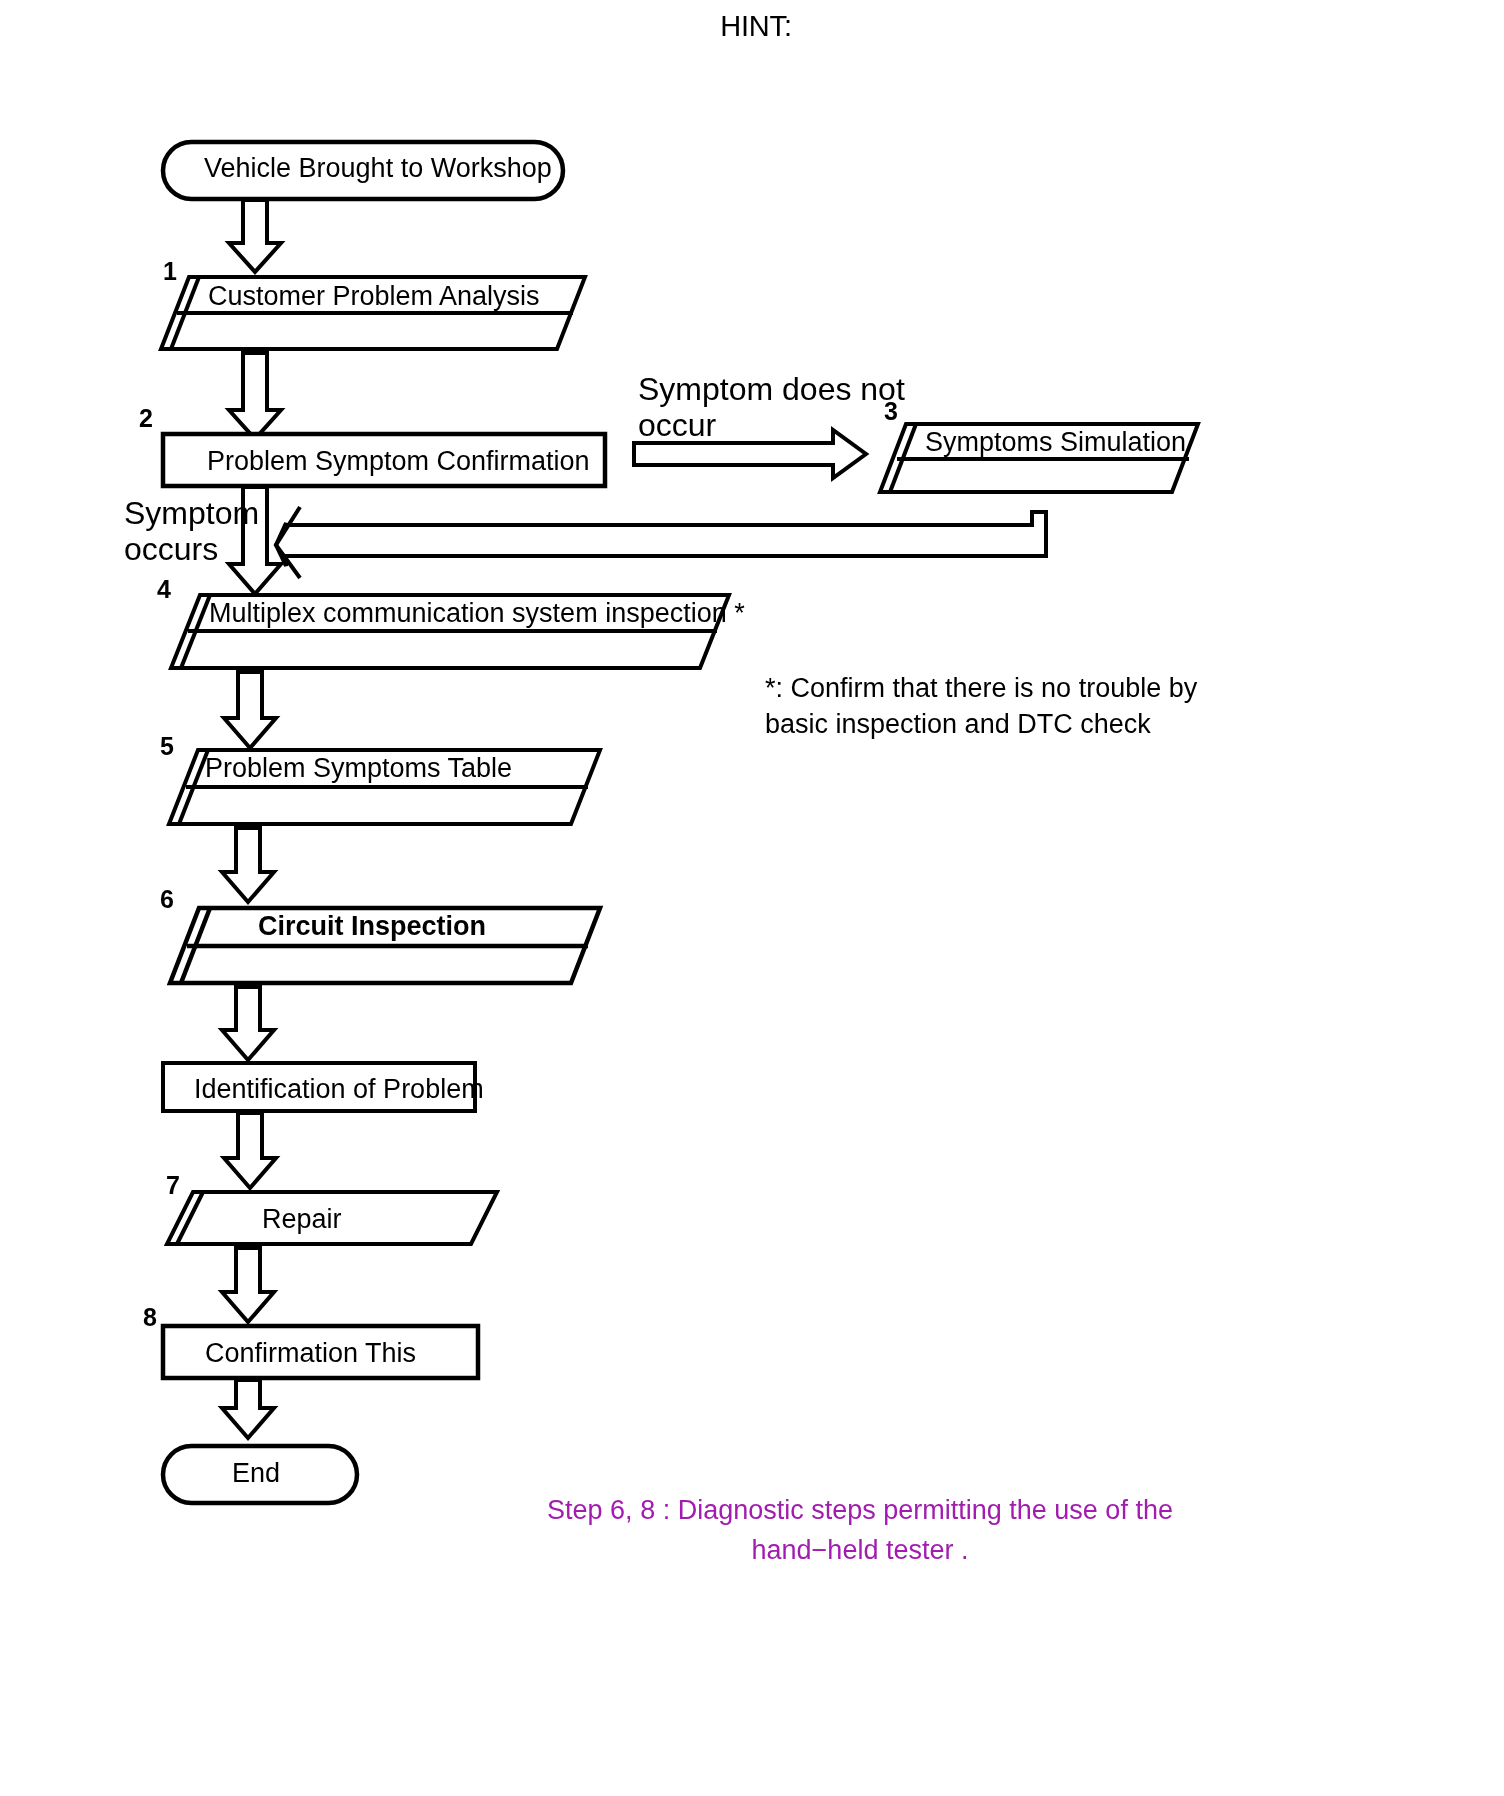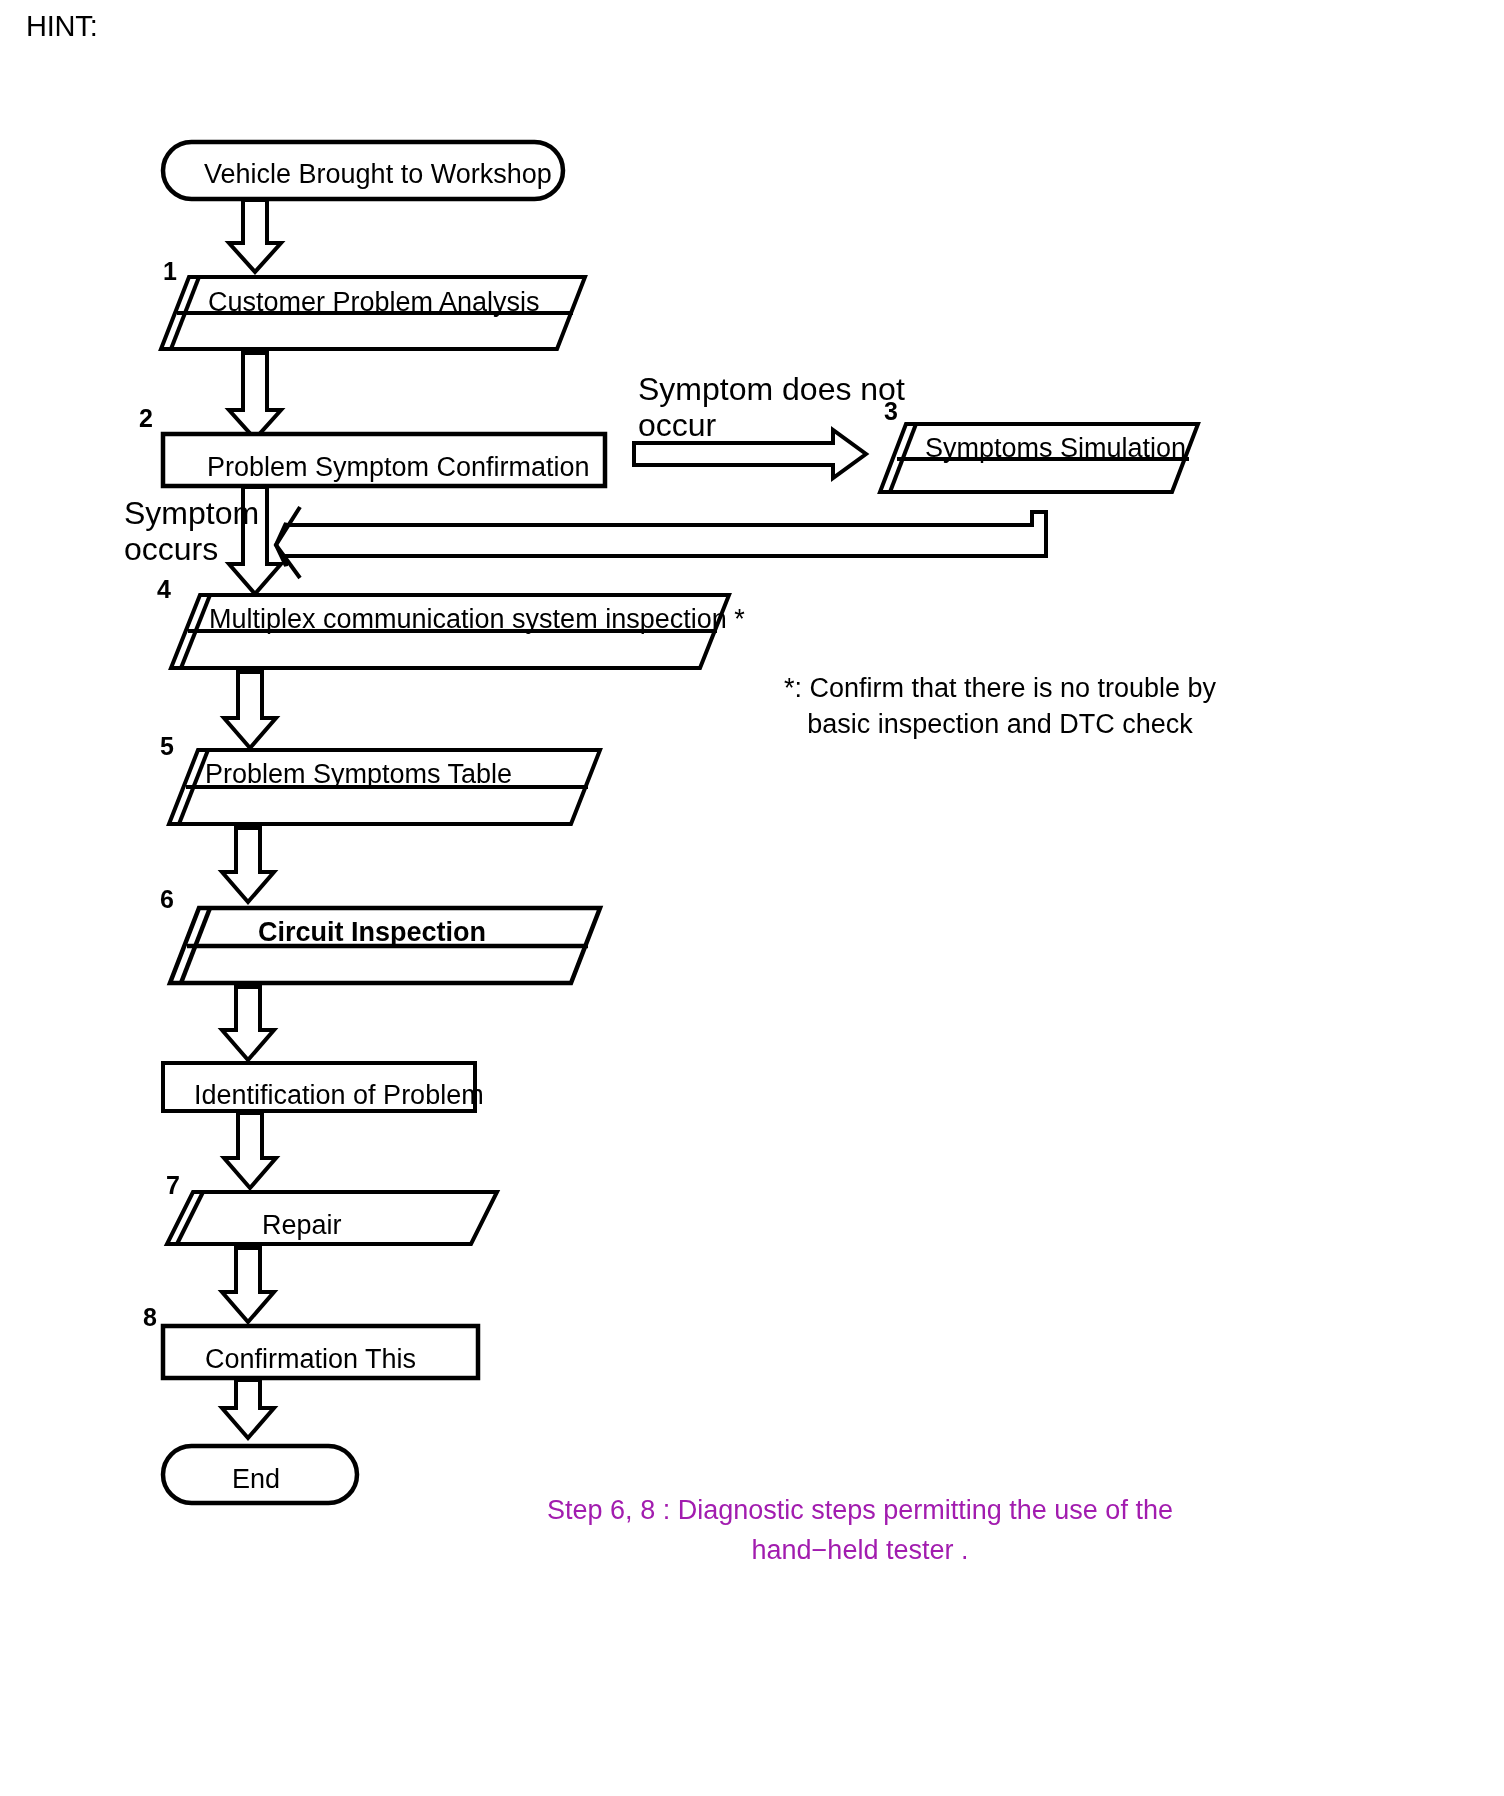--- a/index.html
+++ b/index.html
@@ -20,20 +20,21 @@
   #hint-block {
     position: absolute;
     left: 26px;
     top: 6px;
     width: 1460px;
   }
   #hint-label {
     font-size: 29px;
     line-height: 40px;
     letter-spacing: -0.2px;
+    text-align: center;
   }
   #hint-body {
     font-size: 29px;
     line-height: 40px;
     letter-spacing: -0.3px;
     width: 1452px;
   }
 
   
   #flow-svg {
@@ -44,21 +45,20 @@
     height: 1796px;
   }
 
   
   .node-text {
     position: absolute;
     font-size: 27px;
     line-height: 30px;
     white-space: nowrap;
     color: #000;
-    margin-top: 6px;
   }
   .node-text.bold { font-weight: bold; }
 
   .step-num {
     position: absolute;
     font-size: 25px;
     font-weight: bold;
     line-height: 26px;
     color: #000;
   }
@@ -214,17 +214,17 @@
 <div class="node-text" style="left:205px; top:1338px;">Confirmation This</div>
 
 <div class="node-text" style="left:232px; top:1458px;">End</div>
 
 <div class="edge-label" style="left:638px; top:371px;">Symptom does not
 occur</div>
 
 <div class="edge-label" style="left:124px; top:495px;">Symptom
 occurs</div>
 
-<div class="note-text" style="left:765px; top:670px; width:470px;text-align:center;">*: Confirm that there is no trouble by
+<div class="note-text" style="left:765px; top:670px; width:470px;">*: Confirm that there is no trouble by
 basic inspection and DTC check</div>
 
 <div class="footer-text" style="left:500px; top:1490px; width:720px;">Step 6, 8 : Diagnostic steps permitting the use of the
 hand−held tester .</div>
 
 </body></html>

